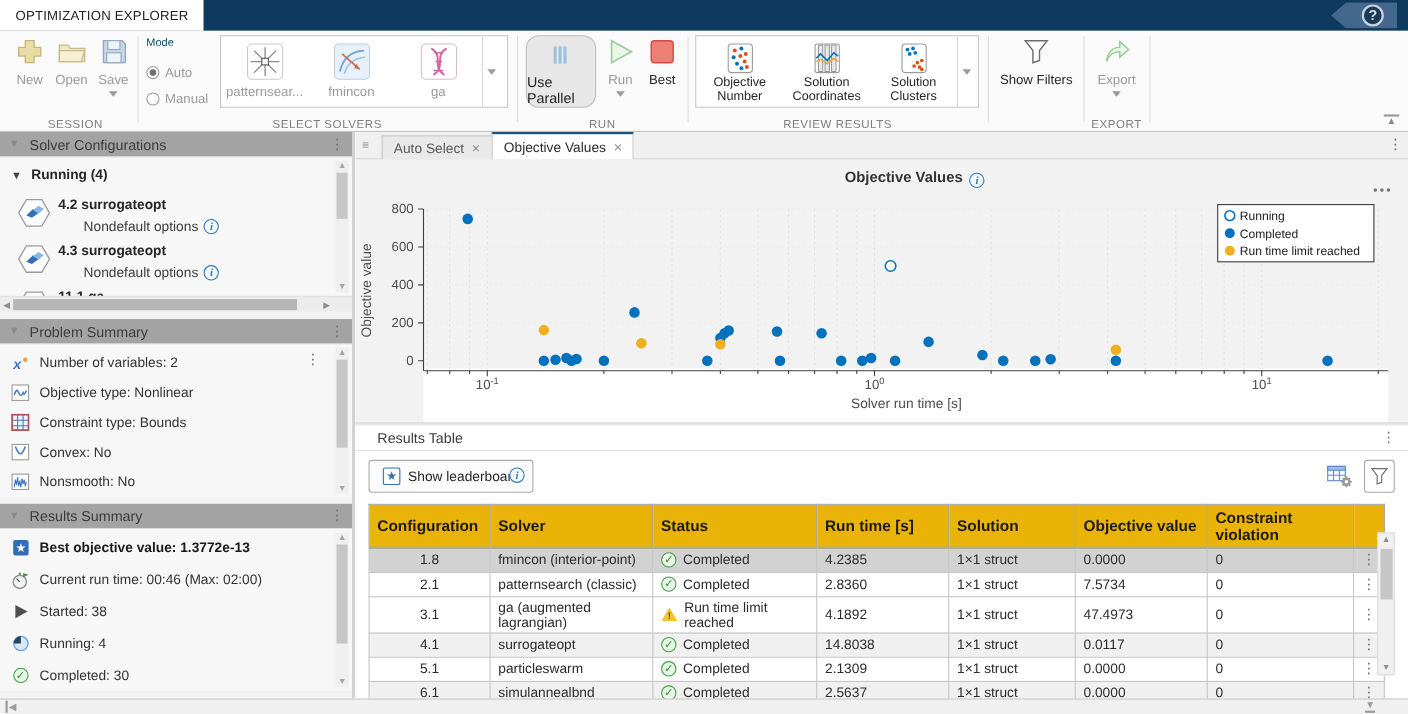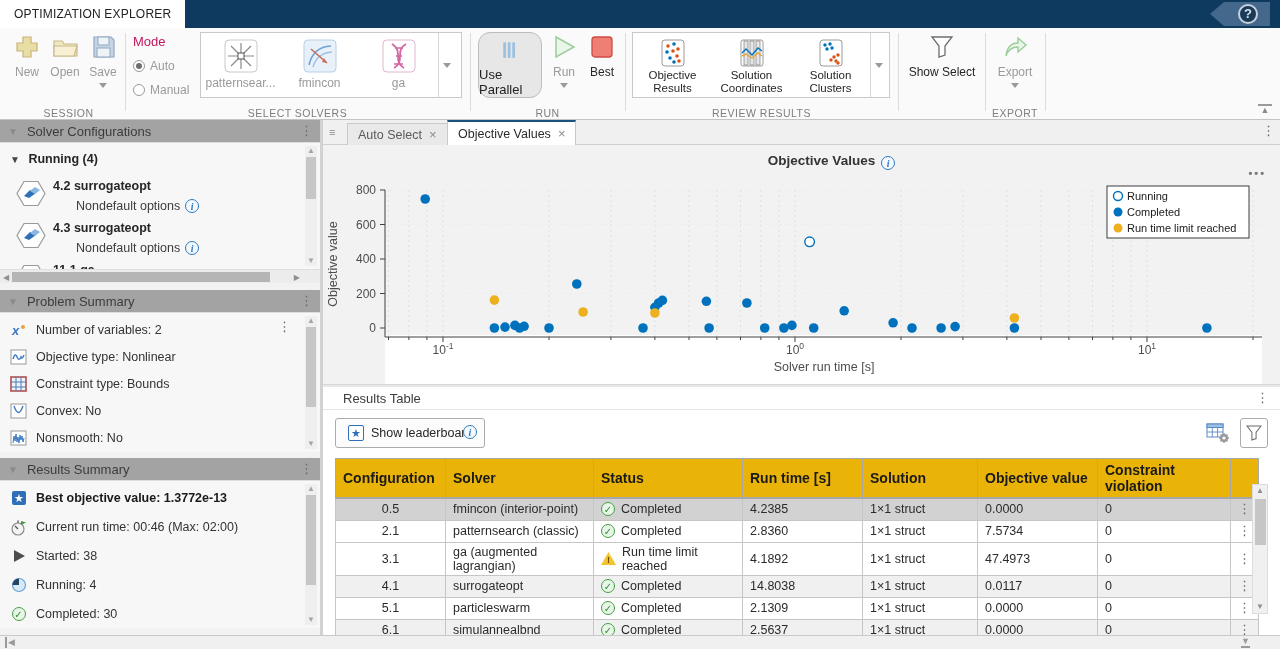--- a/index.html
+++ b/index.html
@@ -157,21 +157,21 @@
         <path d="M3 3h17l3 3v17H3z" fill="#c7d4e3" stroke="#92a7c0" stroke-width="1.2"></path>
         <rect x="7" y="3" width="11" height="8" fill="#eef3f8" stroke="#92a7c0"></rect>
         <rect x="6" y="14" width="13" height="9" fill="#eef3f8" stroke="#92a7c0"></rect>
       </svg>
       <span class="lbl">Save</span>
       <span class="caret" style="margin-top:4px;"></span>
     </div>
     <div class="rb-divider" style="left:125px;"></div>
     <div class="rb-label" style="left:0;width:125px;padding-left:12px;">SESSION</div>
 
-    <div style="position:absolute;left:133px;top:6px;font-size:13px;color:#be185d;">Mode</div>
+    <div style="position:absolute;left:133px;top:6px;font-size:10px;color:#0c4a6e;">Mode</div>
     <div class="radio-row" style="position:absolute;left:133px;top:24px;">
       <span class="radio sel"></span>
       <span>Auto</span>
     </div>
     <div class="radio-row" style="position:absolute;left:133px;top:48px;">
       <span class="radio"></span>
       <span>Manual</span>
     </div>
     <div class="gallery" style="left:200px;width:262px;">
       <div class="g-cell">
@@ -238,21 +238,21 @@
           <circle cx="7" cy="7" r="1.8" fill="#d95319"></circle>
             <circle cx="13" cy="5" r="1.8" fill="#0072BD"></circle>
           <circle cx="17" cy="10" r="1.8" fill="#d95319"></circle>
             <circle cx="6" cy="13" r="1.8" fill="#0072BD"></circle>
           <circle cx="12" cy="12" r="1.8" fill="#d95319"></circle>
             <circle cx="9" cy="19" r="1.8" fill="#0072BD"></circle>
           <circle cx="16" cy="17" r="1.8" fill="#d95319"></circle>
             <circle cx="13" cy="23" r="1.8" fill="#0072BD"></circle>
           <circle cx="18" cy="22" r="1.8" fill="#d95319"></circle>
         </svg>
-        <span class="lbl2"><span>Objective</span><br><span>Results</span></span>
+        <span class="lbl2"><span>Objective</span><br><span>Number</span></span>
       </div>
       <div class="g-cell">
         <svg width="24" height="28" viewBox="0 0 24 28">
           <rect x="1" y="1" width="22" height="26" rx="2" fill="#fff" stroke="#9a9a9a"></rect>
           <rect x="4" y="2" width="4" height="24" fill="#e7e7e7" stroke="#8a8a8a" stroke-width=".8"></rect>
           <rect x="10" y="2" width="4" height="24" fill="#e7e7e7" stroke="#8a8a8a" stroke-width=".8"></rect>
           <rect x="16" y="2" width="4" height="24" fill="#e7e7e7" stroke="#8a8a8a" stroke-width=".8"></rect>
           <path d="M2 14 L6 10 L12 16 L18 9 L22 12" fill="none" stroke="#0072BD" stroke-width="1.4"></path>
           <path d="M2 17 L6 15 L12 19 L18 14 L22 17" fill="none" stroke="#e8a33d" stroke-width="1.4"></path>
         </svg>
@@ -277,21 +277,21 @@
           <span class="caret"></span>
         </div>
     </div>
     <div class="rb-divider" style="left:898px;"></div>
     <div class="rb-label" style="left:625px;width:273px;">REVIEW RESULTS</div>
 
     <div class="rb-btn" style="left:905px;width:74px;">
       <svg width="26" height="26" viewBox="0 0 26 26">
         <path d="M3 3 H23 L16 12 V21 L10 23 V12 Z" fill="#fff" stroke="#6d6d6d" stroke-width="1.3"></path>
       </svg>
-      <span class="lbl on">Show Select</span>
+      <span class="lbl on">Show Filters</span>
     </div>
     <div class="rb-divider" style="left:985px;"></div>
 
     <div class="rb-btn" style="left:992px;width:46px;">
       <svg width="26" height="26" viewBox="0 0 26 26">
         <path d="M4 22 C5 13 10 9 16 9 V4 L24 11 L16 18 V13 C10 13 6 16 4 22 Z" fill="#eaf6ea" stroke="#9ccc9c" stroke-width="1.4"></path>
       </svg>
       <span class="lbl">Export</span>
       <span class="caret" style="margin-top:4px;"></span>
     </div>
@@ -660,21 +660,21 @@
           <th style="width:149px;">Status</th>
           <th style="width:120px;">Run time [s]</th>
           <th style="width:115px;">Solution</th>
           <th style="width:120px;">Objective value</th>
           <th style="width:133px;">Constraint violation</th>
           <th style="width:22px;"></th>
         </tr>
       </thead>
       <tbody id="results-tbody">
           <tr class="selected">
-            <td class="td-num">0.5</td>
+            <td class="td-num">1.8</td>
             <td>fmincon (interior-point)</td>
             <td>
               <span class="st-cell">
                 <span class="ok-ic"></span>
                 <span>Completed</span>
               </span>
             </td>
             <td>4.2385</td>
             <td>1×1 struct</td>
             <td>0.0000</td>

